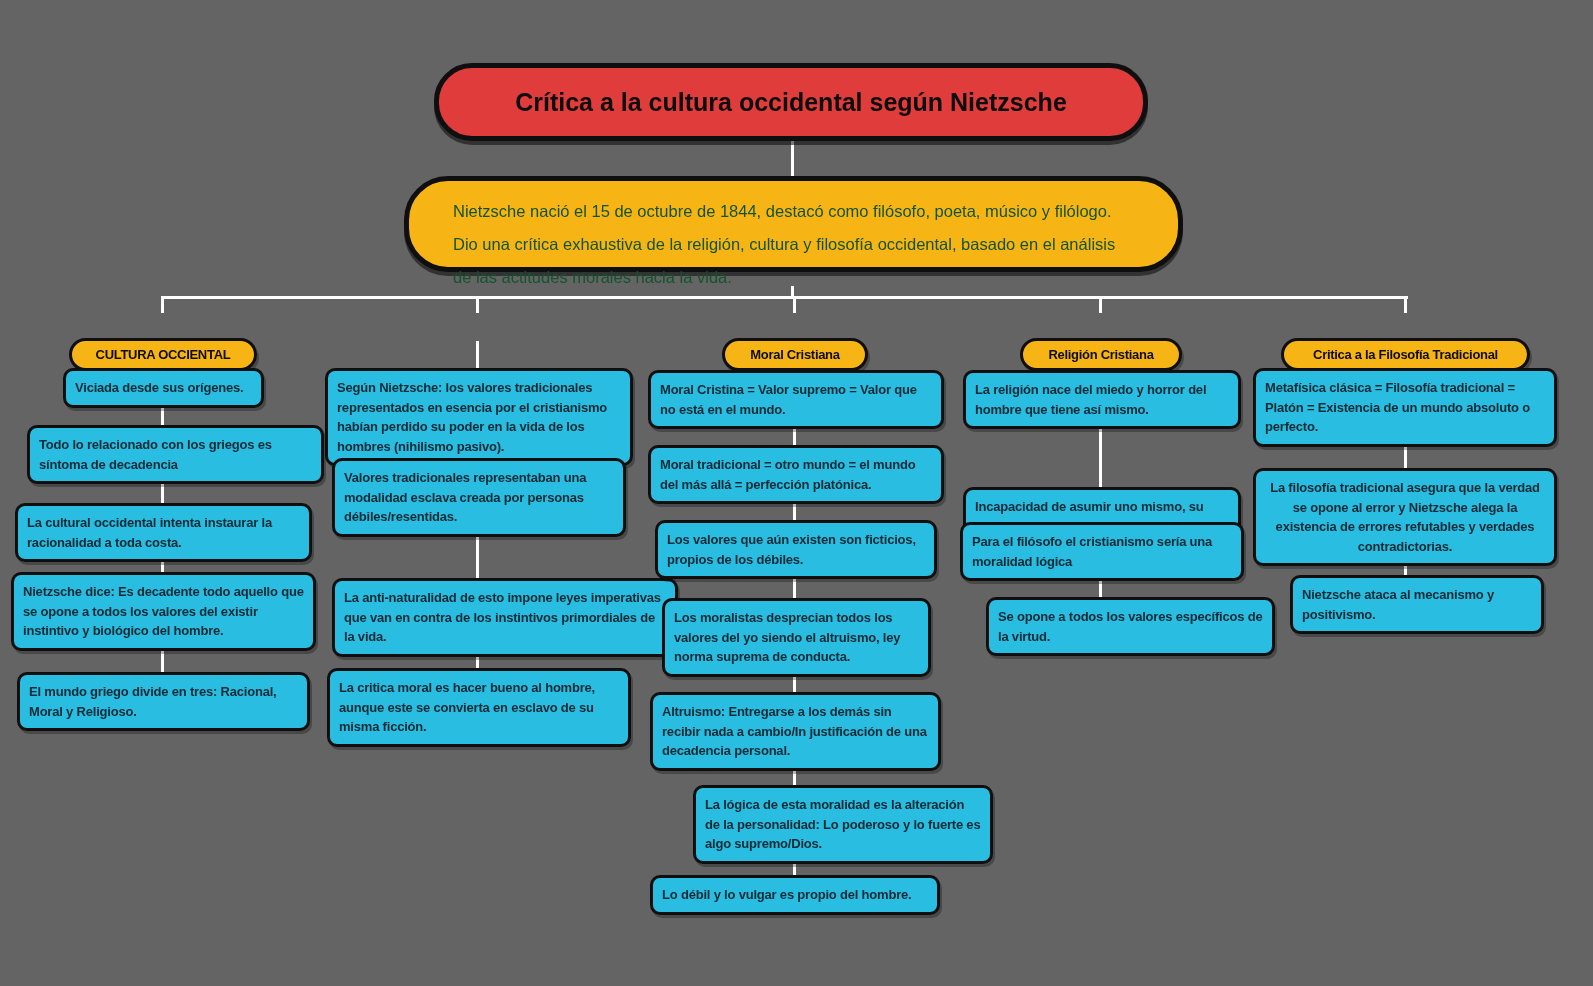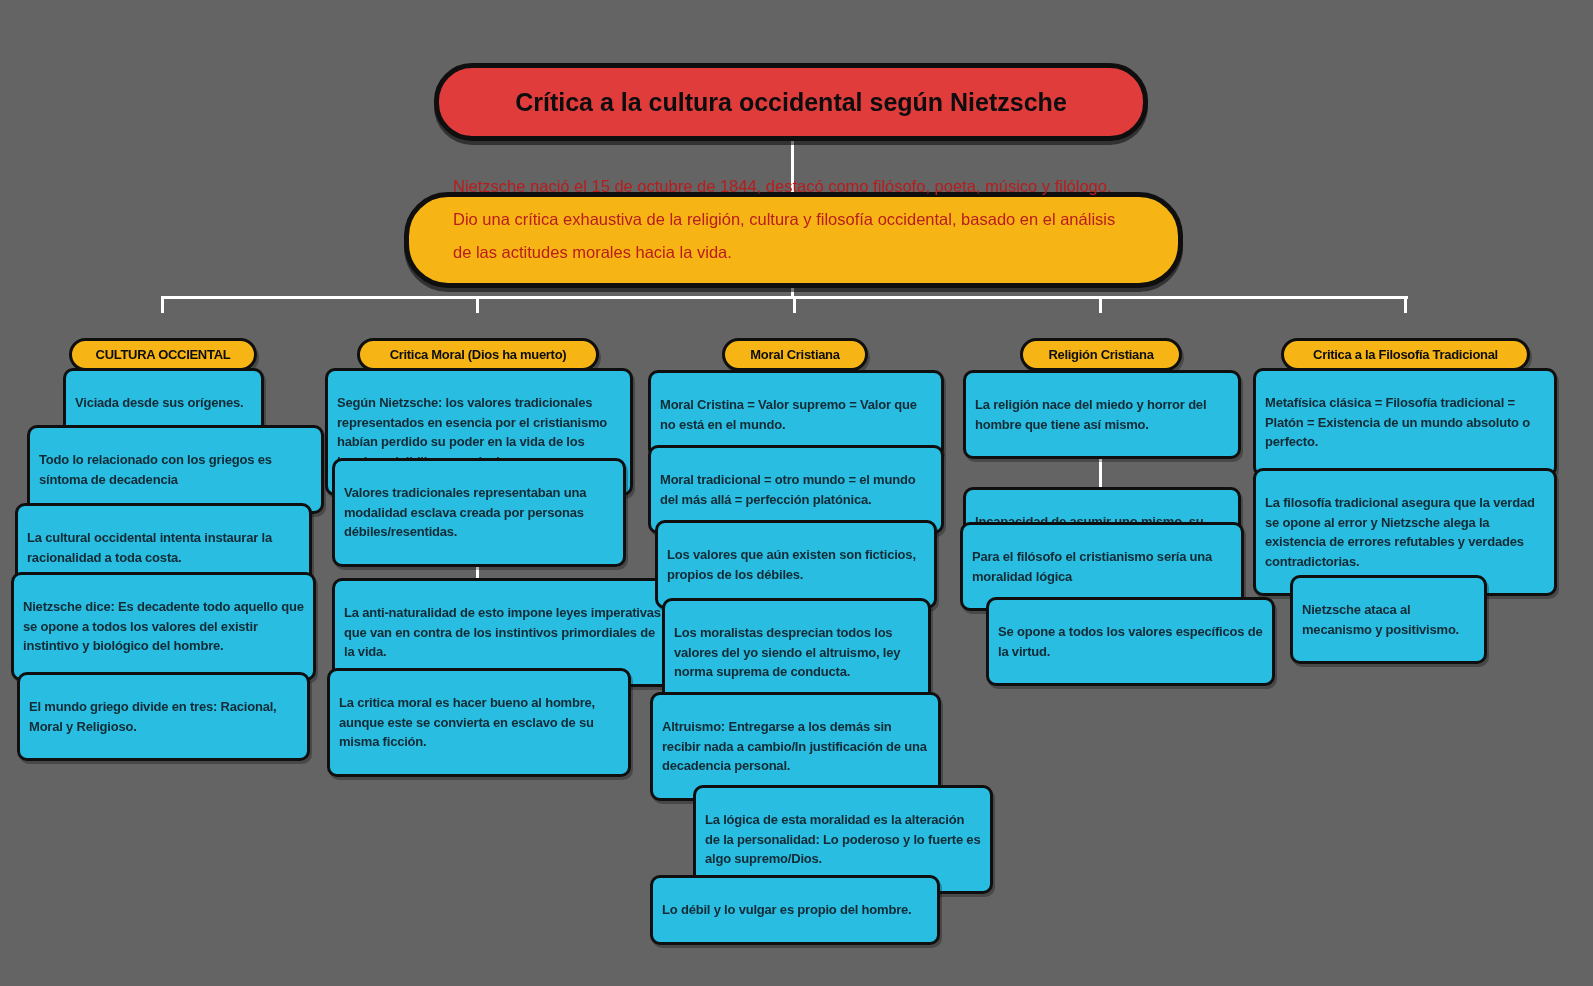--- a/index.html
+++ b/index.html
@@ -10,33 +10,33 @@
   body{background:#4a4a4a;font-family:"Liberation Sans",sans-serif;}
   #canvas{position:relative;width:1593px;height:986px;background:var(--background);overflow:hidden;}
 
   .line{position:absolute;background:var(--connector);z-index:1;}
 
   .big{position:absolute;box-sizing:border-box;border:5px solid var(--border);
        z-index:2;box-shadow:0 4px 0 rgba(10,10,10,.55);}
   .title-node{left:434px;top:63px;width:714px;height:78px;background:var(--title-fill);
        border-radius:38px;display:flex;align-items:center;justify-content:center;
        font-size:25px;font-weight:bold;color:#0d0d0d;text-align:center;}
-  .intro-node{left:404px;top:192px;width:779px;height:96px;background:var(--accent-fill);
+  .intro-node{left:404px;top:176px;width:779px;height:96px;background:var(--accent-fill);
        border-radius:44px;padding:14px 44px;font-size:16.5px;line-height:2.0;
-       color:#b91c1c;display:flex;align-items:flex-end;}
+       color:#14532d;display:flex;align-items:flex-start;}
 
   .pill{position:absolute;box-sizing:border-box;top:310px;height:33px;background:var(--accent-fill);
        border:3px solid var(--border);border-radius:17px;display:flex;align-items:center;
        justify-content:center;font-size:13px;font-weight:bold;letter-spacing:-0.3px;
        color:#0d0d0d;white-space:nowrap;z-index:2;box-shadow:2px 3px 0 rgba(10,10,10,.3);margin-top:28px;}
   .p1{left:69px;width:188px;} .p2{left:357px;width:242px;} .p3{left:722px;width:146px;}
   .p4{left:1020px;width:162px;} .p5{left:1281px;width:249px;}
 
   .node{position:absolute;box-sizing:border-box;background:var(--node-fill);
-       border:3px solid var(--border);border-radius:10px;padding:22px 9px;
+       border:3px solid var(--border);border-radius:10px;padding:7px 9px;
        font-size:13px;font-weight:bold;letter-spacing:-0.2px;line-height:1.5;
        color:#122b35;z-index:2;box-shadow:2px 3px 0 rgba(10,10,10,.3);}
 
   .c1b1{left:63px;top:368px;width:201px;min-height:34px;}
   .c1b2{left:27px;top:425px;width:297px;min-height:52px;}
   .c1b3{left:15px;top:503px;width:297px;min-height:52px;}
   .c1b4{left:11px;top:572px;width:305px;min-height:76px;}
   .c1b5{left:17px;top:672px;width:293px;min-height:52px;}
 
   .c2b1{left:325px;top:368px;width:308px;min-height:98px;}
@@ -51,22 +51,22 @@
   .c3b5{left:650px;top:692px;width:291px;min-height:72px;}
   .c3b6{left:645px;top:785px;width:300px;min-height:70px;margin-left:48px;}
   .c3b7{left:650px;top:875px;width:290px;min-height:34px;}
 
   .c4b1{left:963px;top:370px;width:278px;min-height:52px;}
   .c4b2{left:963px;top:448px;width:278px;min-height:52px;margin-top:39px;}
   .c4b3{left:960px;top:522px;width:284px;min-height:50px;}
   .c4b4{left:956px;top:597px;width:289px;min-height:50px;margin-left:30px;}
 
   .c5b1{left:1253px;top:368px;width:304px;min-height:74px;}
-  .c5b2{left:1253px;top:468px;width:304px;min-height:96px;}
-  .c5b3{left:1290px;top:575px;width:197px;min-height:52px;}
+  .c5b2{left:1253px;top:468px;width:304px;min-height:96px;text-align:center;}
+  .c5b3{left:1290px;top:575px;width:254px;min-height:52px;}
 
   
   .ln-title-intro{left:791px;top:139px;width:3px;height:55px;}
   .ln-intro-branch{left:791px;top:286px;width:3px;height:12px;}
   .ln-branch-h{left:163px;top:296px;width:1245px;height:3px;}
   .ln-stub1{left:161px;top:296px;width:3px;height:17px;}
   .ln-stub2{left:476px;top:296px;width:3px;height:17px;}
   .ln-stub3{left:793px;top:296px;width:3px;height:17px;}
   .ln-stub4{left:1099px;top:296px;width:3px;height:17px;}
   .ln-stub5{left:1404px;top:296px;width:3px;height:17px;}
@@ -94,21 +94,20 @@
   <div class="line ln-spine3"></div>
   <div class="line ln-spine4"></div>
   <div class="line ln-spine5"></div>
 
   <div class="big title-node">Crítica a la cultura occidental según Nietzsche</div>
   <div class="big intro-node">
     <span>Nietzsche nació el 15 de octubre de 1844, destacó como filósofo, poeta, músico y filólogo. Dio una crítica exhaustiva de la religión, cultura y filosofía occidental, basado en el análisis de las actitudes morales hacia la vida.</span>
   </div>
 
   <div class="pill p1">CULTURA OCCIENTAL</div>
-  <div class="pill p2">Critica Moral (Dios ha muerto)</div>
   <div class="pill p3">Moral Cristiana</div>
   <div class="pill p4">Religión Cristiana</div>
   <div class="pill p5">Critica a la Filosofía Tradicional</div>
 
   <div class="node c1b1">Viciada desde sus orígenes.</div>
   <div class="node c1b2">Todo lo relacionado con los griegos es síntoma de decadencia</div>
   <div class="node c1b3">La cultural occidental intenta instaurar la racionalidad a toda costa.</div>
   <div class="node c1b4">Nietzsche dice: Es decadente todo aquello que se opone a todos los valores del existir instintivo y biológico del hombre.</div>
   <div class="node c1b5">El mundo griego divide en tres: Racional, Moral y Religioso.</div>
 

